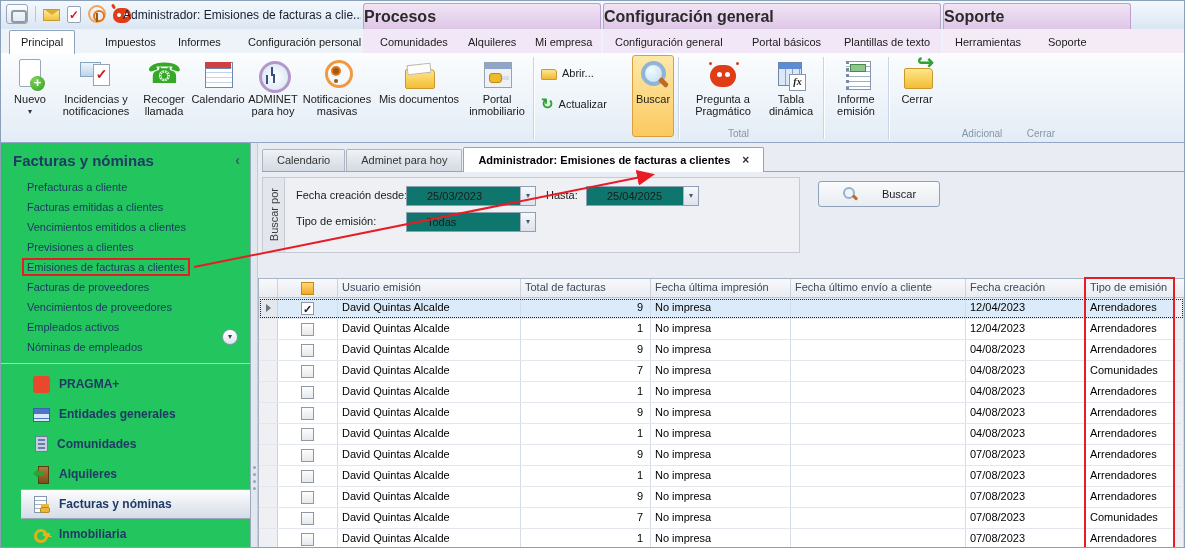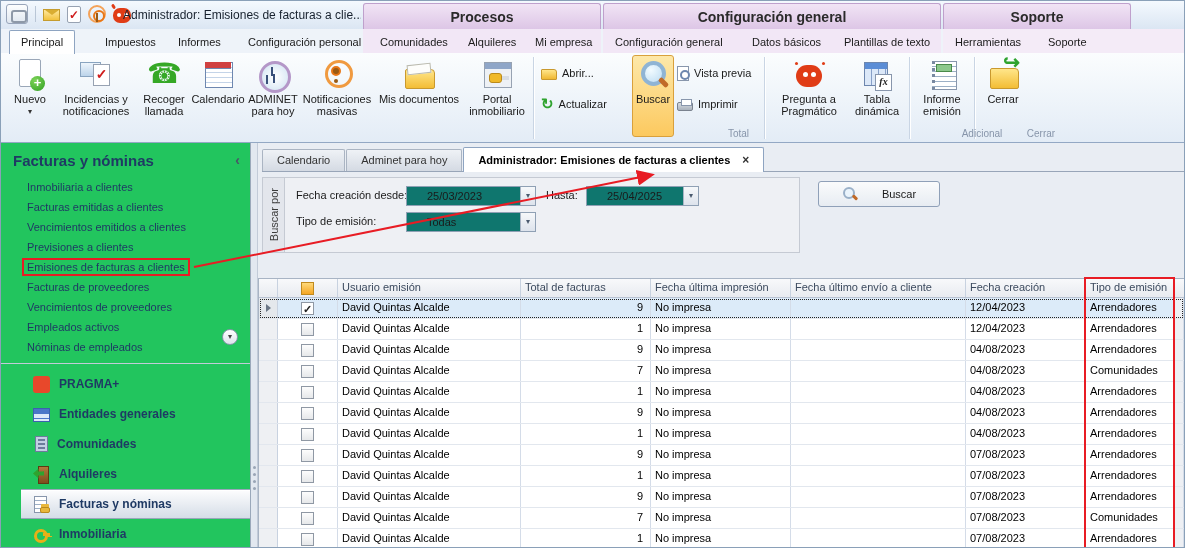--- a/index.html
+++ b/index.html
@@ -18,21 +18,21 @@
   .qi-mail:after { content:""; position:absolute; left:1px; top:0; border-left:7px solid transparent; border-right:7px solid transparent; border-top:5px solid #d9ad32; }
   .qi-notes { width:14px; height:17px; background:#fff; border:1px solid #97a2b2; border-radius:2px; }
   .qi-notes:after { content:"✓"; position:absolute; left:1px; top:1px; font-size:12px; font-weight:bold; color:#cf1c1c; }
   .qi-cast { width:18px; height:18px; border:2px solid #f4a258; border-radius:50%; }
   .qi-cast:before { content:""; position:absolute; left:3px; top:3px; width:8px; height:8px; border:2px solid #e87616; border-radius:50%; }
   .qi-cast:after { content:""; position:absolute; left:6px; top:6px; width:2px; height:9px; background:#9a5a14; }
   .qi-robot { width:18px; height:15px; background:#e03c16; border-radius:7px; margin-top:3px; }
   .qi-robot:before { content:""; position:absolute; left:4px; top:5px; width:4px; height:4px; border-radius:50%; background:#fff; box-shadow:7px 0 0 #fff; }
   .qi-robot:after { content:""; position:absolute; left:-1px; top:-4px; width:3px; height:5px; border-radius:2px; background:#e03c16; transform:rotate(-30deg); box-shadow:16px 0 0 #e03c16; }
   .win-title { position:absolute; left:122px; top:7px; width:238px; font-size:12px; color:#17212e; white-space:nowrap; overflow:hidden; }
-  .ctx { position:absolute; top:2px; height:26px; background:linear-gradient(#f1e4f5,#ddc6e6); border:1px solid #bfa0cc; border-bottom:none; border-radius:3px 3px 0 0; display:flex; align-items:center; justify-content:center; font-weight:bold; font-size:14px; color:#2a2a2a; }
+  .ctx { position:absolute; top:2px; height:26px; background:linear-gradient(#f1e4f5,#ddc6e6); border:1px solid #bfa0cc; border-bottom:none; border-radius:3px 3px 0 0; display:flex; align-items:center; font-weight:bold; font-size:16px; color:#2a2a2a; }
   .ctx1 { left:362px; width:238px; }
   .ctx2 { left:602px; width:338px; }
   .ctx3 { left:942px; width:188px; }
 
   
   .tabrow { position:relative; height:24px; background:#eef3f9; }
   .ctxshade { position:absolute; top:0; height:24px; background:#f2e7f6; }
   .cs1 { left:362px; width:238px; } .cs2 { left:602px; width:338px; } .cs3 { left:942px; width:243px; background:#f4ebf7; }
   .rtab { position:absolute; top:3px; height:21px; line-height:21px; padding:0 11px; color:#1a1a1a; cursor:default; }
   .rtab.active { top:1px; height:24px; line-height:22px; background:#fff; border:1px solid #8ea4c1; border-bottom:none; border-radius:2px 2px 0 0; z-index:2; }
@@ -197,21 +197,21 @@
     <div class="ctxshade cs2"></div>
     <div class="ctxshade cs3"></div>
     <div class="rtab active" style="left:8px">Principal</div>
     <div class="rtab" style="left:93px">Impuestos</div>
     <div class="rtab" style="left:166px">Informes</div>
     <div class="rtab" style="left:236px">Configuración personal</div>
     <div class="rtab" style="left:368px">Comunidades</div>
     <div class="rtab" style="left:456px">Alquileres</div>
     <div class="rtab" style="left:523px">Mi empresa</div>
     <div class="rtab" style="left:603px">Configuración general</div>
-    <div class="rtab" style="left:740px">Datos básicos</div>
+    <div class="rtab" style="left:740px">Portal básicos</div>
     <div class="rtab" style="left:832px">Plantillas de texto</div>
     <div class="rtab" style="left:943px">Herramientas</div>
     <div class="rtab" style="left:1036px">Soporte</div>
   </div>
 
   <div class="ribbon">
     <div class="rbtn" style="width:50px">
       <span class="ic ic-new"></span>
       <span class="lbl">Nuevo</span>
       <span class="ddv">▾</span>
@@ -251,30 +251,20 @@
         <span>Abrir...</span>
       </div>
       <div class="sbtn">
         <span class="si si-refresh">↻</span>
         <span>Actualizar</span>
       </div>
     </div>
     <div class="rbtn sel" style="width:42px">
       <span class="ic ic-search-big"></span>
       <span class="lbl">Buscar</span>
-    </div>
-    <div class="rcol" style="width:86px">
-      <div class="sbtn">
-        <span class="si si-preview"></span>
-        <span>Vista previa</span>
-      </div>
-      <div class="sbtn">
-        <span class="si si-print"></span>
-        <span>Imprimir</span>
-      </div>
     </div>
     <div class="sep"></div>
     <div class="rbtn" style="width:80px">
       <span class="ic ic-robot2"></span>
       <span class="lbl">Pregunta a Pragmático</span>
     </div>
     <div class="rbtn" style="width:56px">
       <span class="ic ic-pivot"></span>
       <span class="lbl">Tabla dinámica</span>
     </div>
@@ -297,21 +287,21 @@
 
   <div class="main">
     <div class="sidebar">
       <div class="shead">
         <span>Facturas y nóminas</span>
         <span class="scollapse">‹</span>
       </div>
       <div class="slist">
 
       <div class="sitem">
-            <span class="sitem-label">Inmobiliaria a clientes</span>
+            <span class="sitem-label">Prefacturas a cliente</span>
           </div>
           <div class="sitem">
             <span class="sitem-label">Facturas emitidas a clientes</span>
           </div>
           <div class="sitem">
             <span class="sitem-label">Vencimientos emitidos a clientes</span>
           </div>
           <div class="sitem">
             <span class="sitem-label">Previsiones a clientes</span>
           </div>

